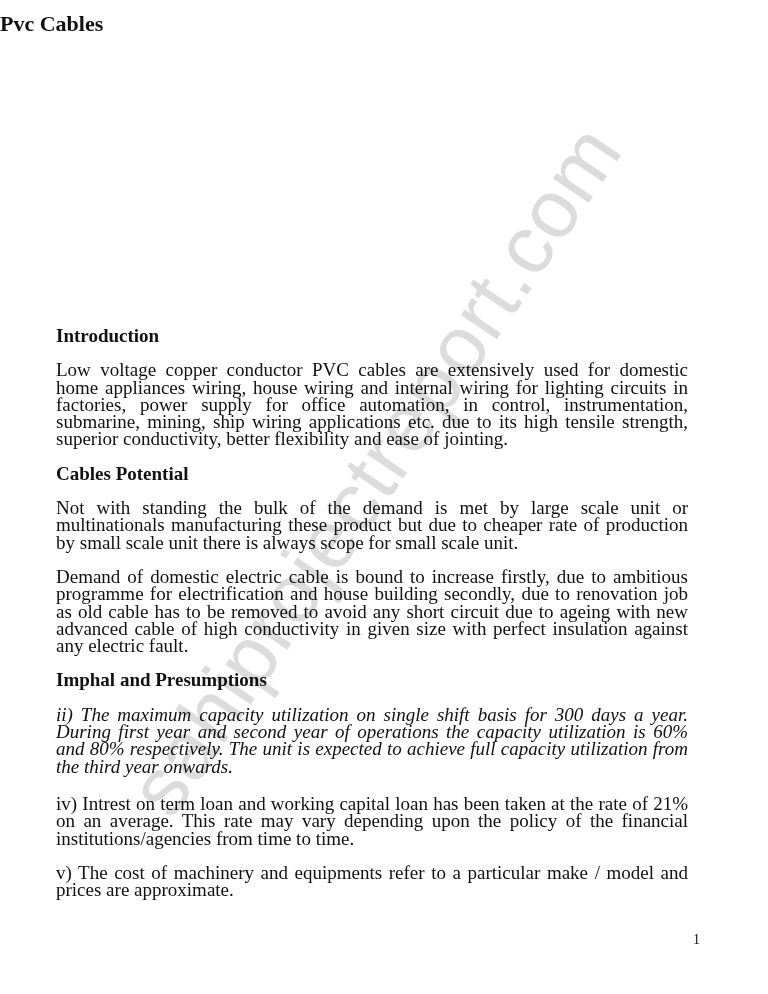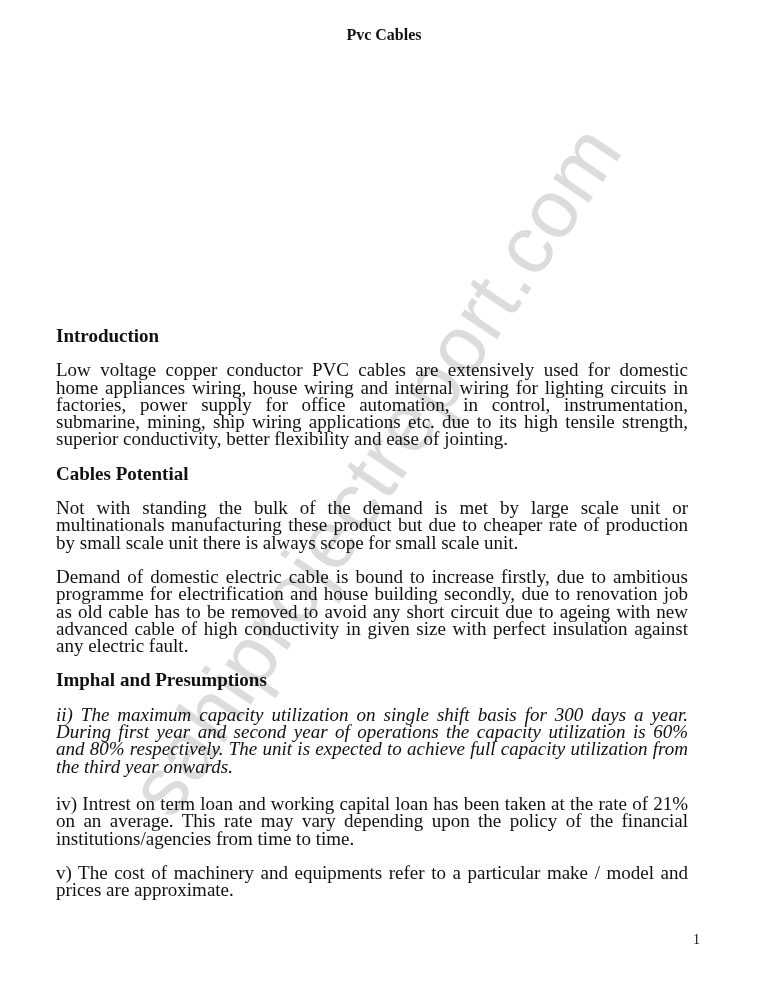--- a/index.html
+++ b/index.html
@@ -2,22 +2,22 @@
 <html><head>
   <meta charset="utf-8">
   <style>
     html, body { margin: 0; padding: 0; background: #ffffff; }
     body {
       width: 768px; height: 994px; position: relative; overflow: hidden;
       font-family: "Liberation Serif", "DejaVu Serif", serif;
       color: #111111;
     }
     .page-title {
-      position: absolute; left: 0; right: 0; top: 21px;
-      text-align: center; font-weight: bold; font-size: 16px; line-height: 28px;
+      position: absolute; left: 0; right: 0; top: 10px;
+      font-weight: bold; font-size: 22px; line-height: 28px;
     }
     .watermark {
       position: absolute; left: 375px; top: 470px;
       transform: translate(-50%, -50%) rotate(-56deg);
       font-family: "Liberation Sans", "DejaVu Sans", sans-serif;
       font-size: 82px; color: #dcdcdc; white-space: nowrap;
       letter-spacing: 1px; z-index: 0; user-select: none;
     }
     .content {
       position: absolute; left: 56px; width: 632px; top: 327px; z-index: 1;

